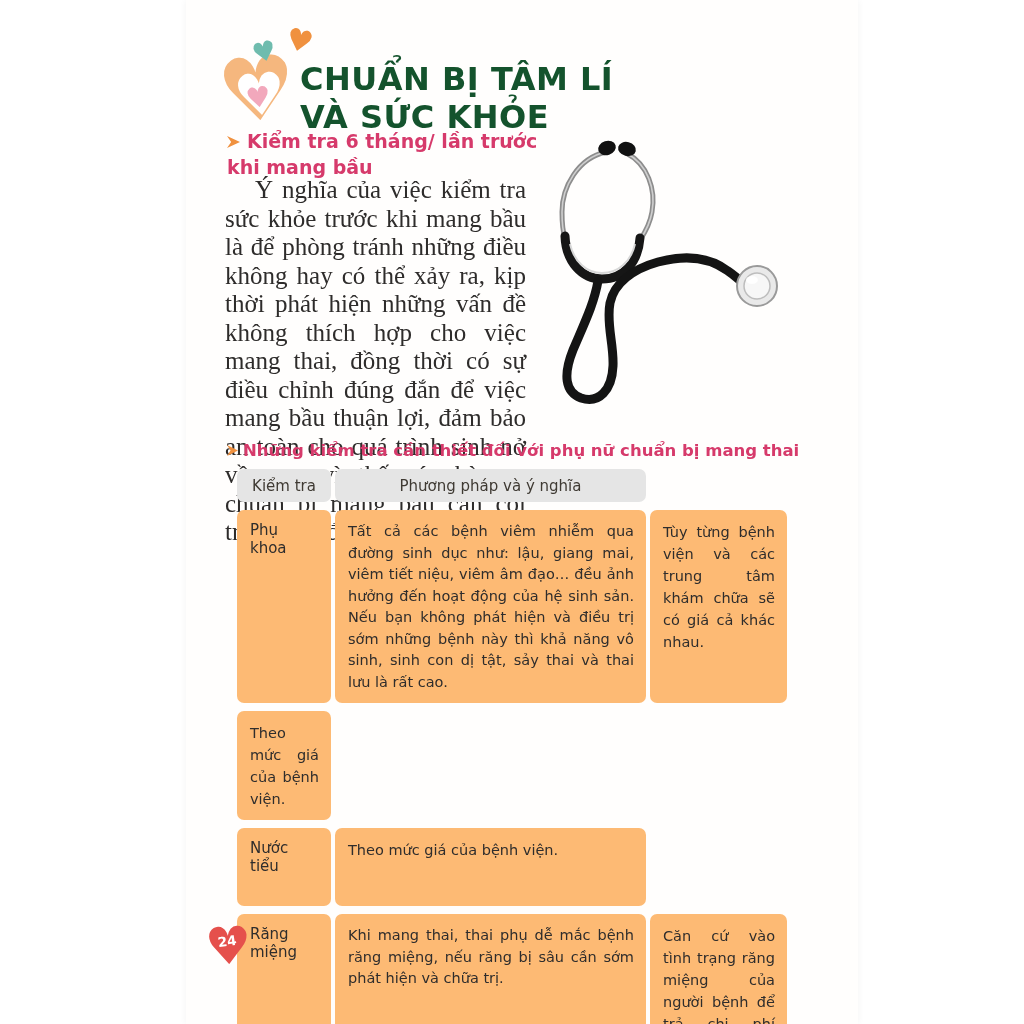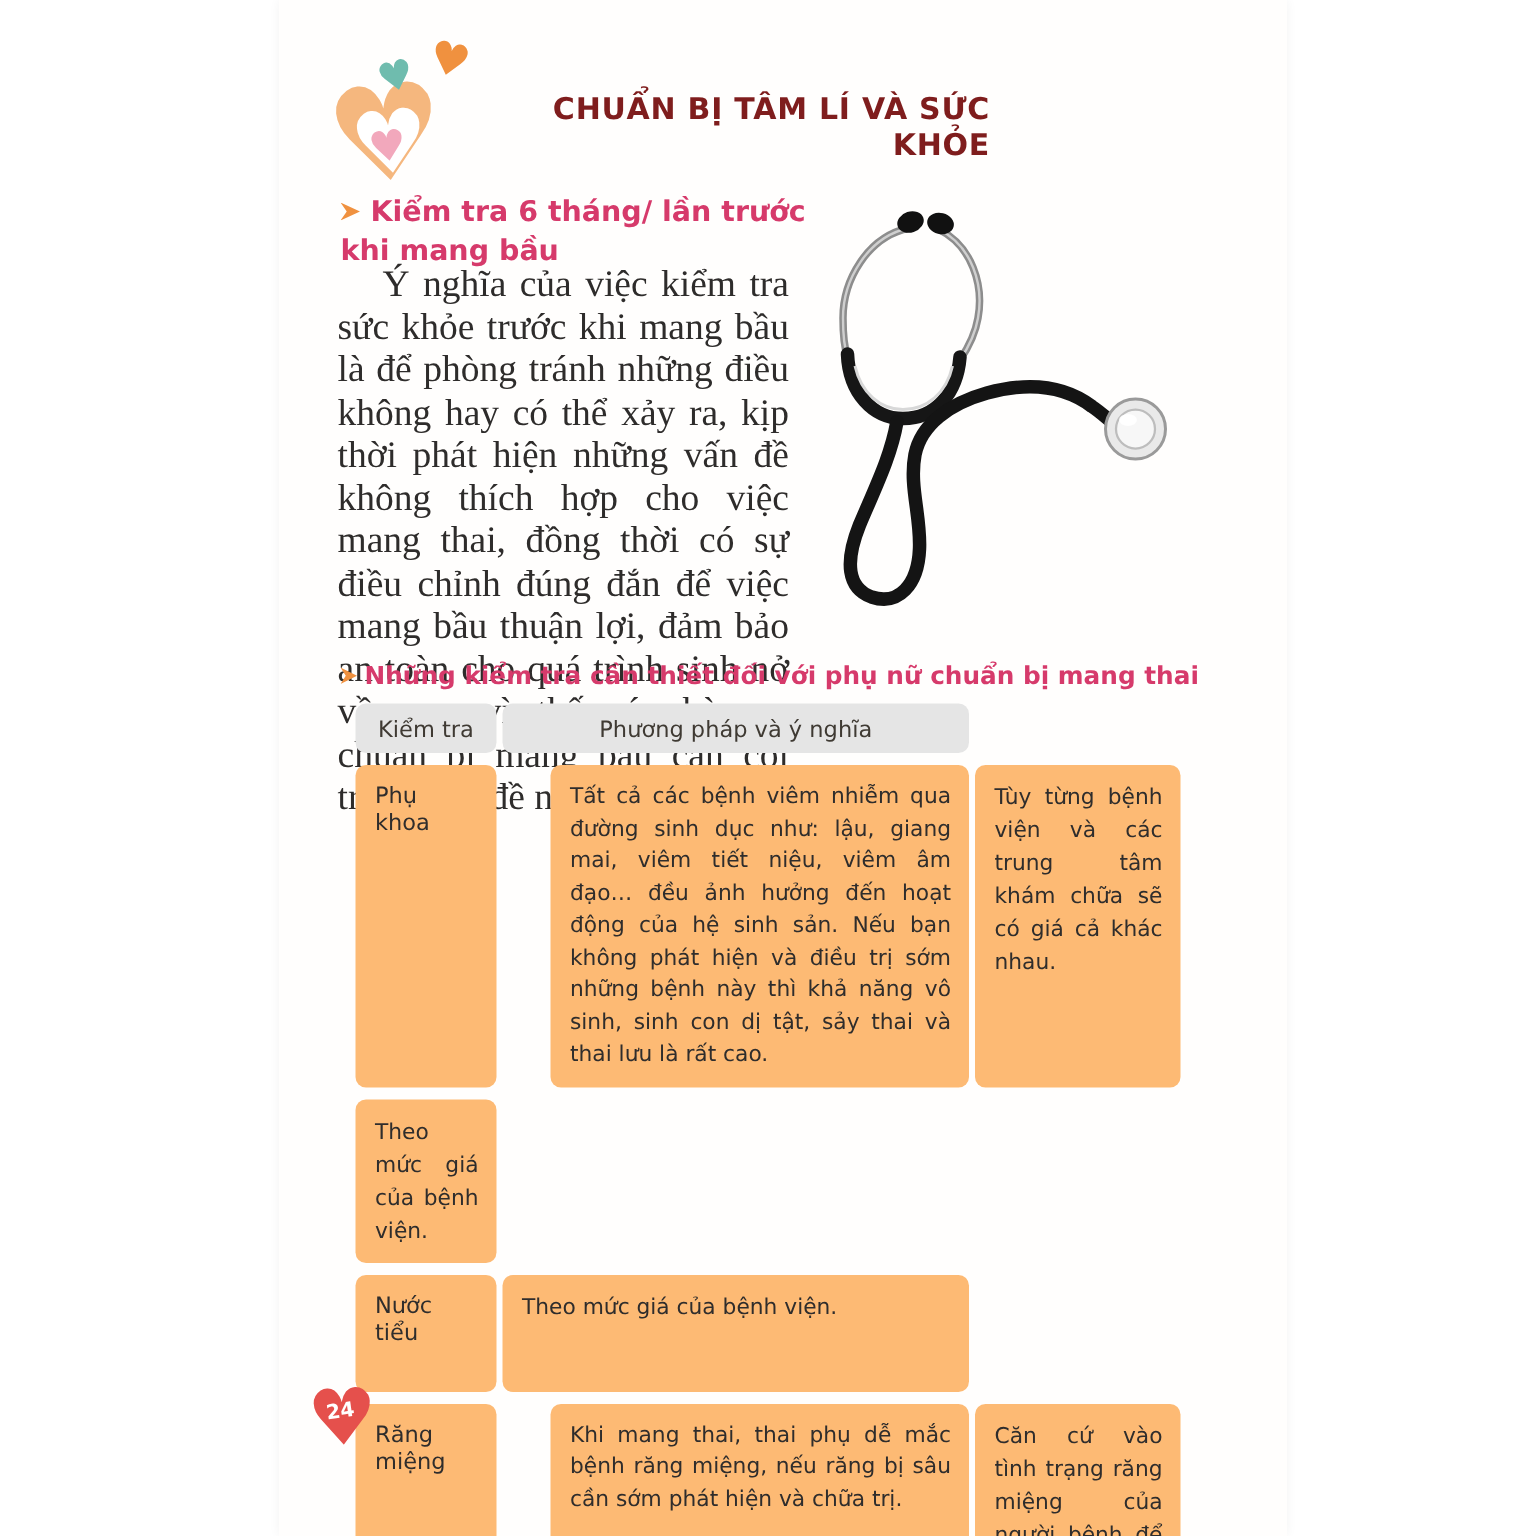--- a/index.html
+++ b/index.html
@@ -17,21 +17,21 @@
   .logo { position:absolute; left:210px; top:18px; width:120px; height:110px; }
   .heart-glyph { position:absolute; line-height:1; user-select:none; }
   .heart-big    { left:8px;  top:28px; font-size:88px; color:#f5b77e; transform:rotate(-6deg); }
   .heart-big-in { left:24px; top:48px; font-size:58px; color:#ffffff; transform:rotate(-6deg); }
   .heart-big-pink { left:36px; top:66px; font-size:28px; color:#f2a8bc; transform:rotate(-8deg); }
   .heart-teal   { left:42px; top:20px; font-size:27px; color:#6fbcae; transform:rotate(-14deg); }
   .heart-orange { left:76px; top:8px;  font-size:30px; color:#f0913f; transform:rotate(14deg); }
   
   .title {
     position:absolute; left:300px; top:60px; width:360px;
-    font-size:20px; font-weight:bold; color:#7f1d1d; letter-spacing:0.5px;text-align:right;
+    font-size:32px; font-weight:bold; color:#14532d; letter-spacing:0.5px;
   }
   
   .sec-heading {
     position:absolute; color:#d63a6b; font-weight:bold;
   }
   .h1 { left:227px; top:128px; width:312px; font-size:19px; line-height:26px; }
   .h2 { left:227px; top:440px; width:575px; font-size:16.5px; line-height:22px; }
   .arrow-bullet {
     display:inline-block; width:13px; height:12px; margin-right:7px;
     background:#f0913f; vertical-align:baseline;
@@ -54,21 +54,21 @@
   }
   .tbl-row { display:grid; grid-template-columns:94px 311px 137px; gap:4px; }
   .tbl-cell { border-radius:7px; }
   .tbl-head .tbl-cell {
     background:#e5e5e5; height:33px; display:flex; align-items:center; justify-content:center;
     font-size:15px; color:#3f3a33; font-weight:normal;
   }
   .tbl-body .tbl-cell { background:#fdba74; padding:11px 12px 10px 13px; }
   .cell-test  { font-size:15px; color:#2f2d2c; }
   .cell-method {
-    font-size:14.5px; line-height:21.5px; color:#2f2d2c; text-align:justify;margin-left:32px;
+    font-size:14.5px; line-height:21.5px; color:#2f2d2c; text-align:justify;
   }
   .cell-price {
     font-size:14.5px; line-height:22px; color:#2f2d2c; text-align:justify;
   }
   .row-h1 .tbl-cell { min-height:140px; }
   .row-h2 .tbl-cell { min-height:94px; }
   .row-h3 .tbl-cell { min-height:78px; }
   .row-h4 .tbl-cell { min-height:84px; }
   
   .page-num { position:absolute; left:205px; top:920px; width:54px; height:54px; }

